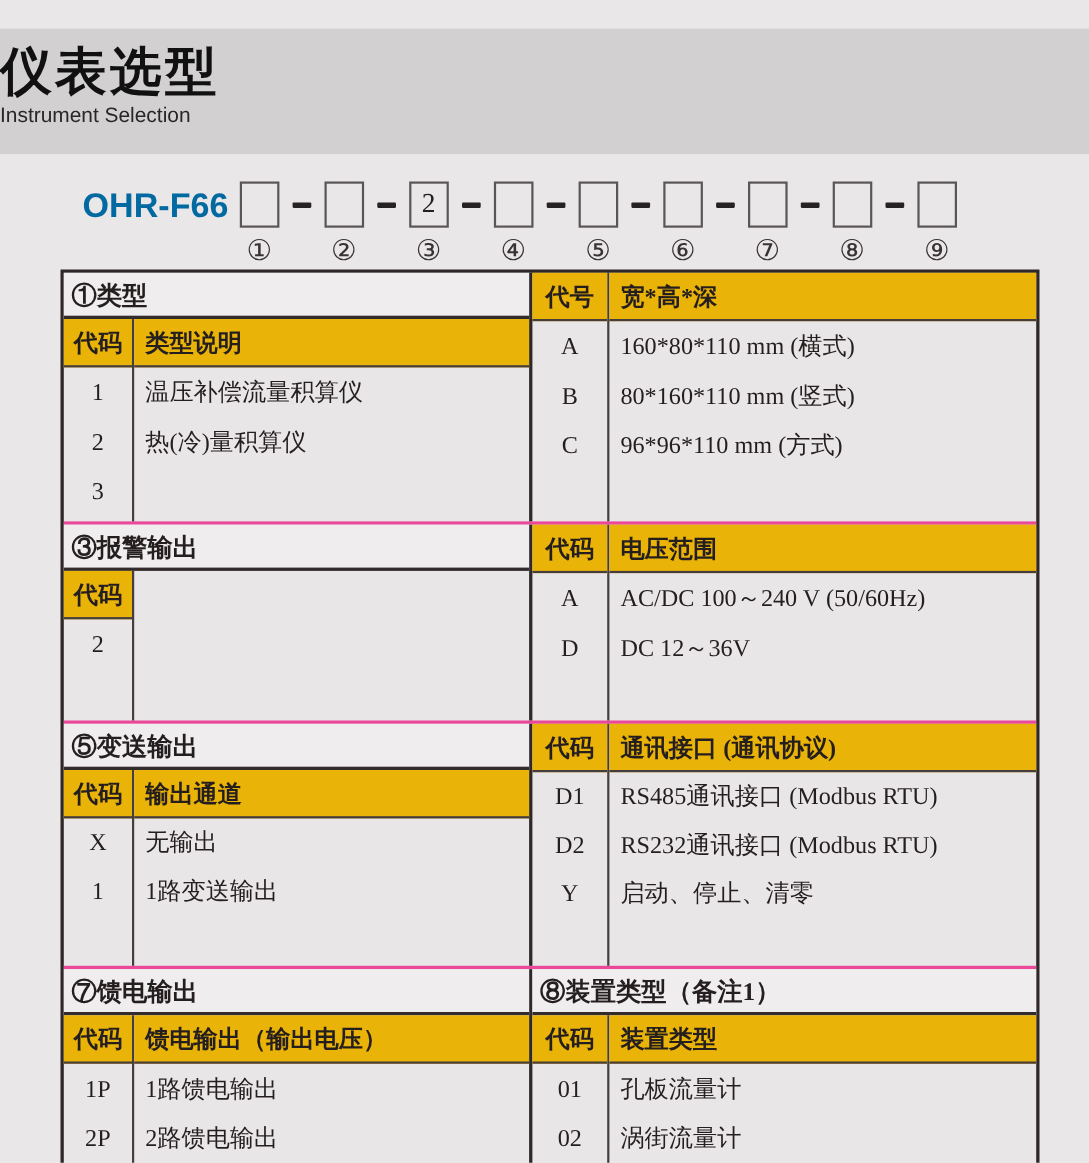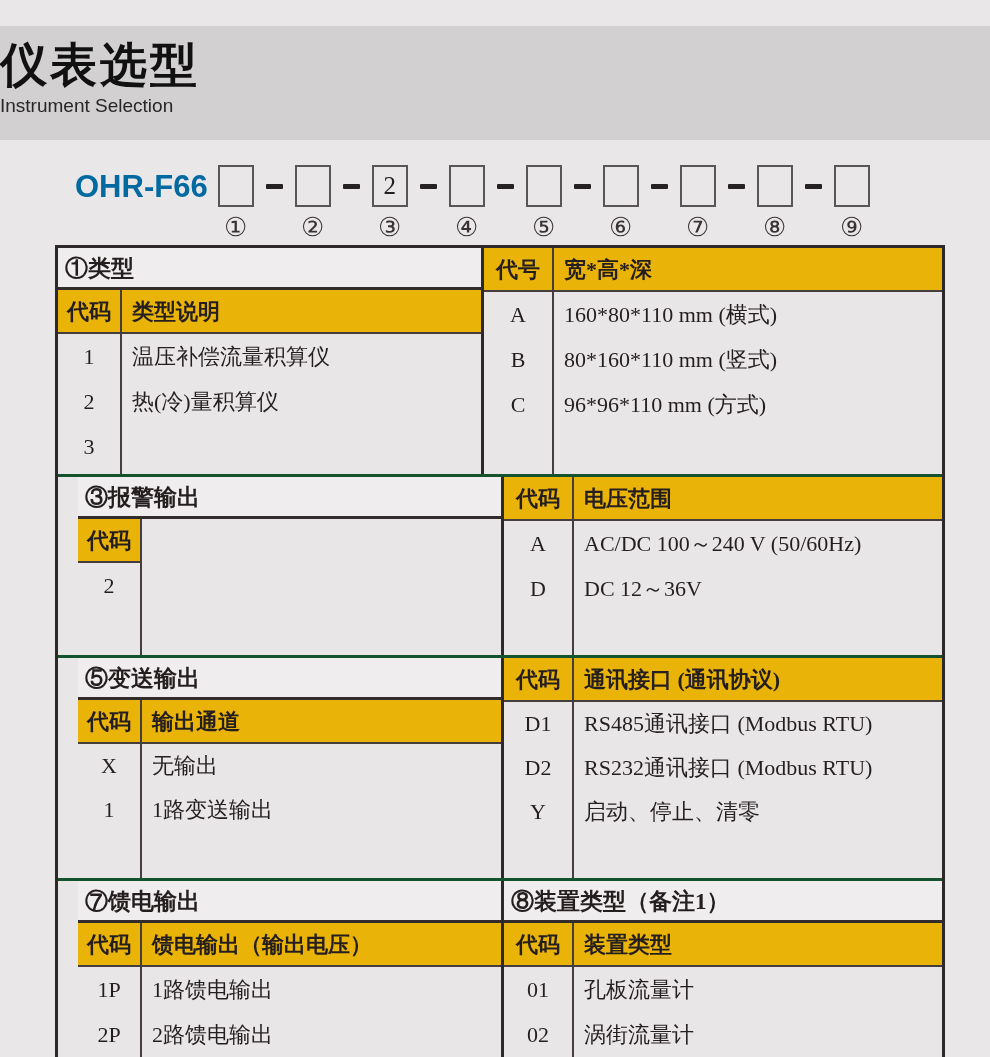--- a/index.html
+++ b/index.html
@@ -47,21 +47,21 @@
     width:17px; height:5px; background:#262223; border-radius:1px;
     margin:19px 12px 0 12px; flex:none;
   }
 
   
   .sel-table {
     position:absolute; left:55px; top:245px; width:890px;
     border:3px solid #2f2829; background:#e9e6e7;
   }
   .band { display:flex; align-items:stretch; }
-  .band + .band { border-top:3px solid #14532d;padding-left:20px; }
+  .band + .band { border-top:3px solid #ec4899; }
   .b1 { height:226px; } .b2 { height:181px; } .b3 { height:223px; } .b4 { height:181px; }
   .half { display:flex; flex-direction:column; }
   .half.left  { width:426px; border-right:3px solid #2f2829; flex:none; }
   .half.right { flex:1; }
   .sec-title {
     height:42px; line-height:41px; flex:none;
     background:#efedee; border-bottom:3px solid #332c2d;
     padding-left:7px; font-size:23px; font-weight:600; color:#241e1f;
     white-space:nowrap; overflow:hidden;
   }

